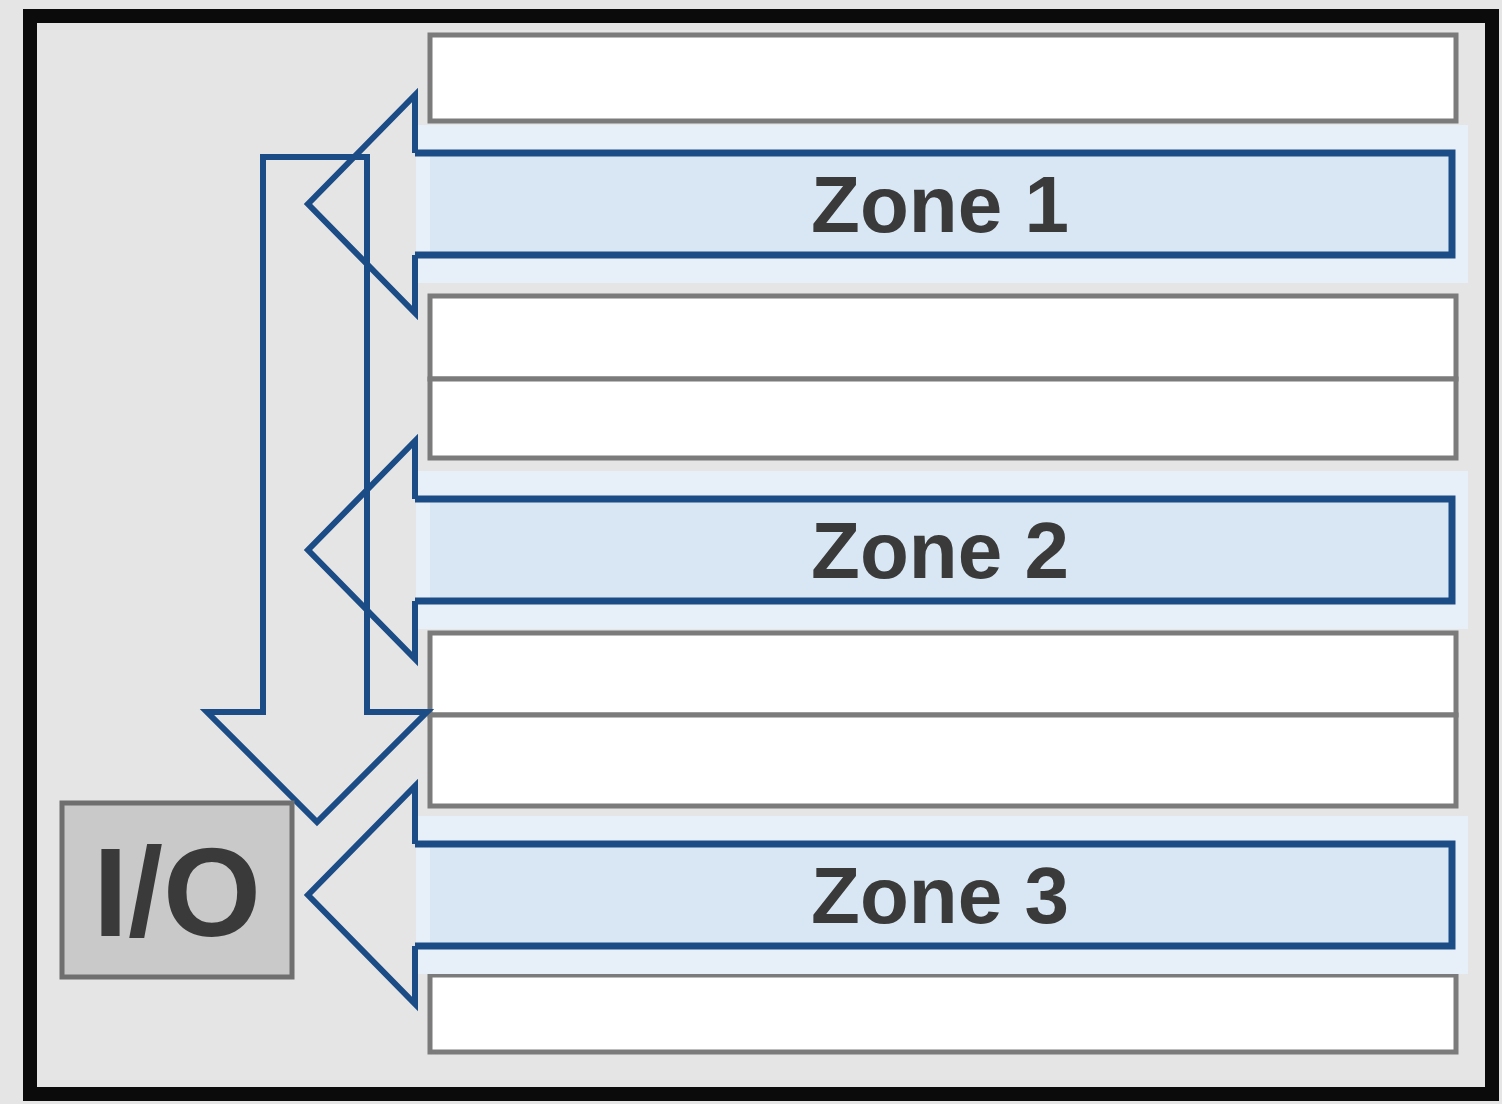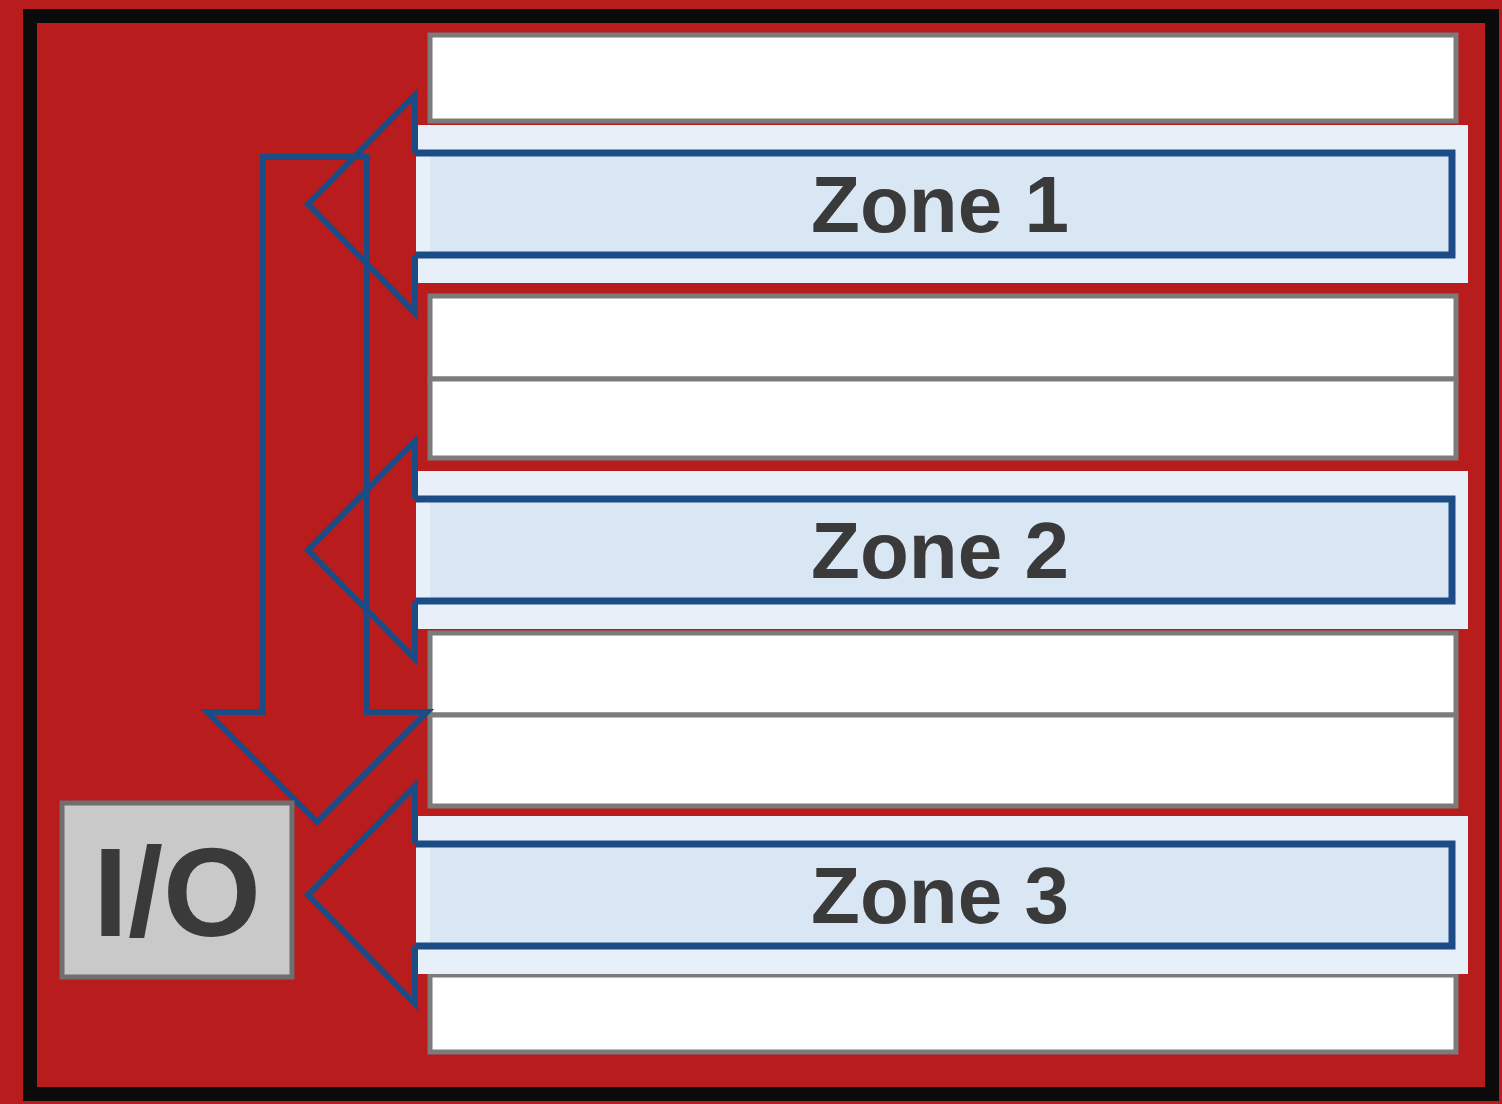--- a/index.html
+++ b/index.html
@@ -7,21 +7,21 @@
     padding: 0;
     background: #ffffff;
     width: 1502px;
     height: 1104px;
     font-family: "Liberation Sans", sans-serif;
   }
   #stage {
     position: relative;
     width: 1502px;
     height: 1104px;
-    background: #b91c1c;
+    background: #e5e5e5;
     overflow: hidden;
   }
   svg { display: block; }
 
   .frame      { fill: none; stroke: var(--frame, #0b0b0b); stroke-width: 14px; }
   .row        { fill: var(--row-fill, #ffffff); stroke: var(--row-border, #7b7b7b); stroke-width: 5px; }
   .zone-band  { fill: var(--zone-band, #e7f0f8); }
   .zone-fill  { fill: var(--zone-fill, #d9e6f3); }
   .zone-edge  { fill: none; stroke: var(--accent-navy, #1c4c85); stroke-width: 7px; }
   .arrow-line { fill: none; stroke: var(--accent-navy, #1c4c85); stroke-width: 6px; stroke-miterlimit: 12; }

